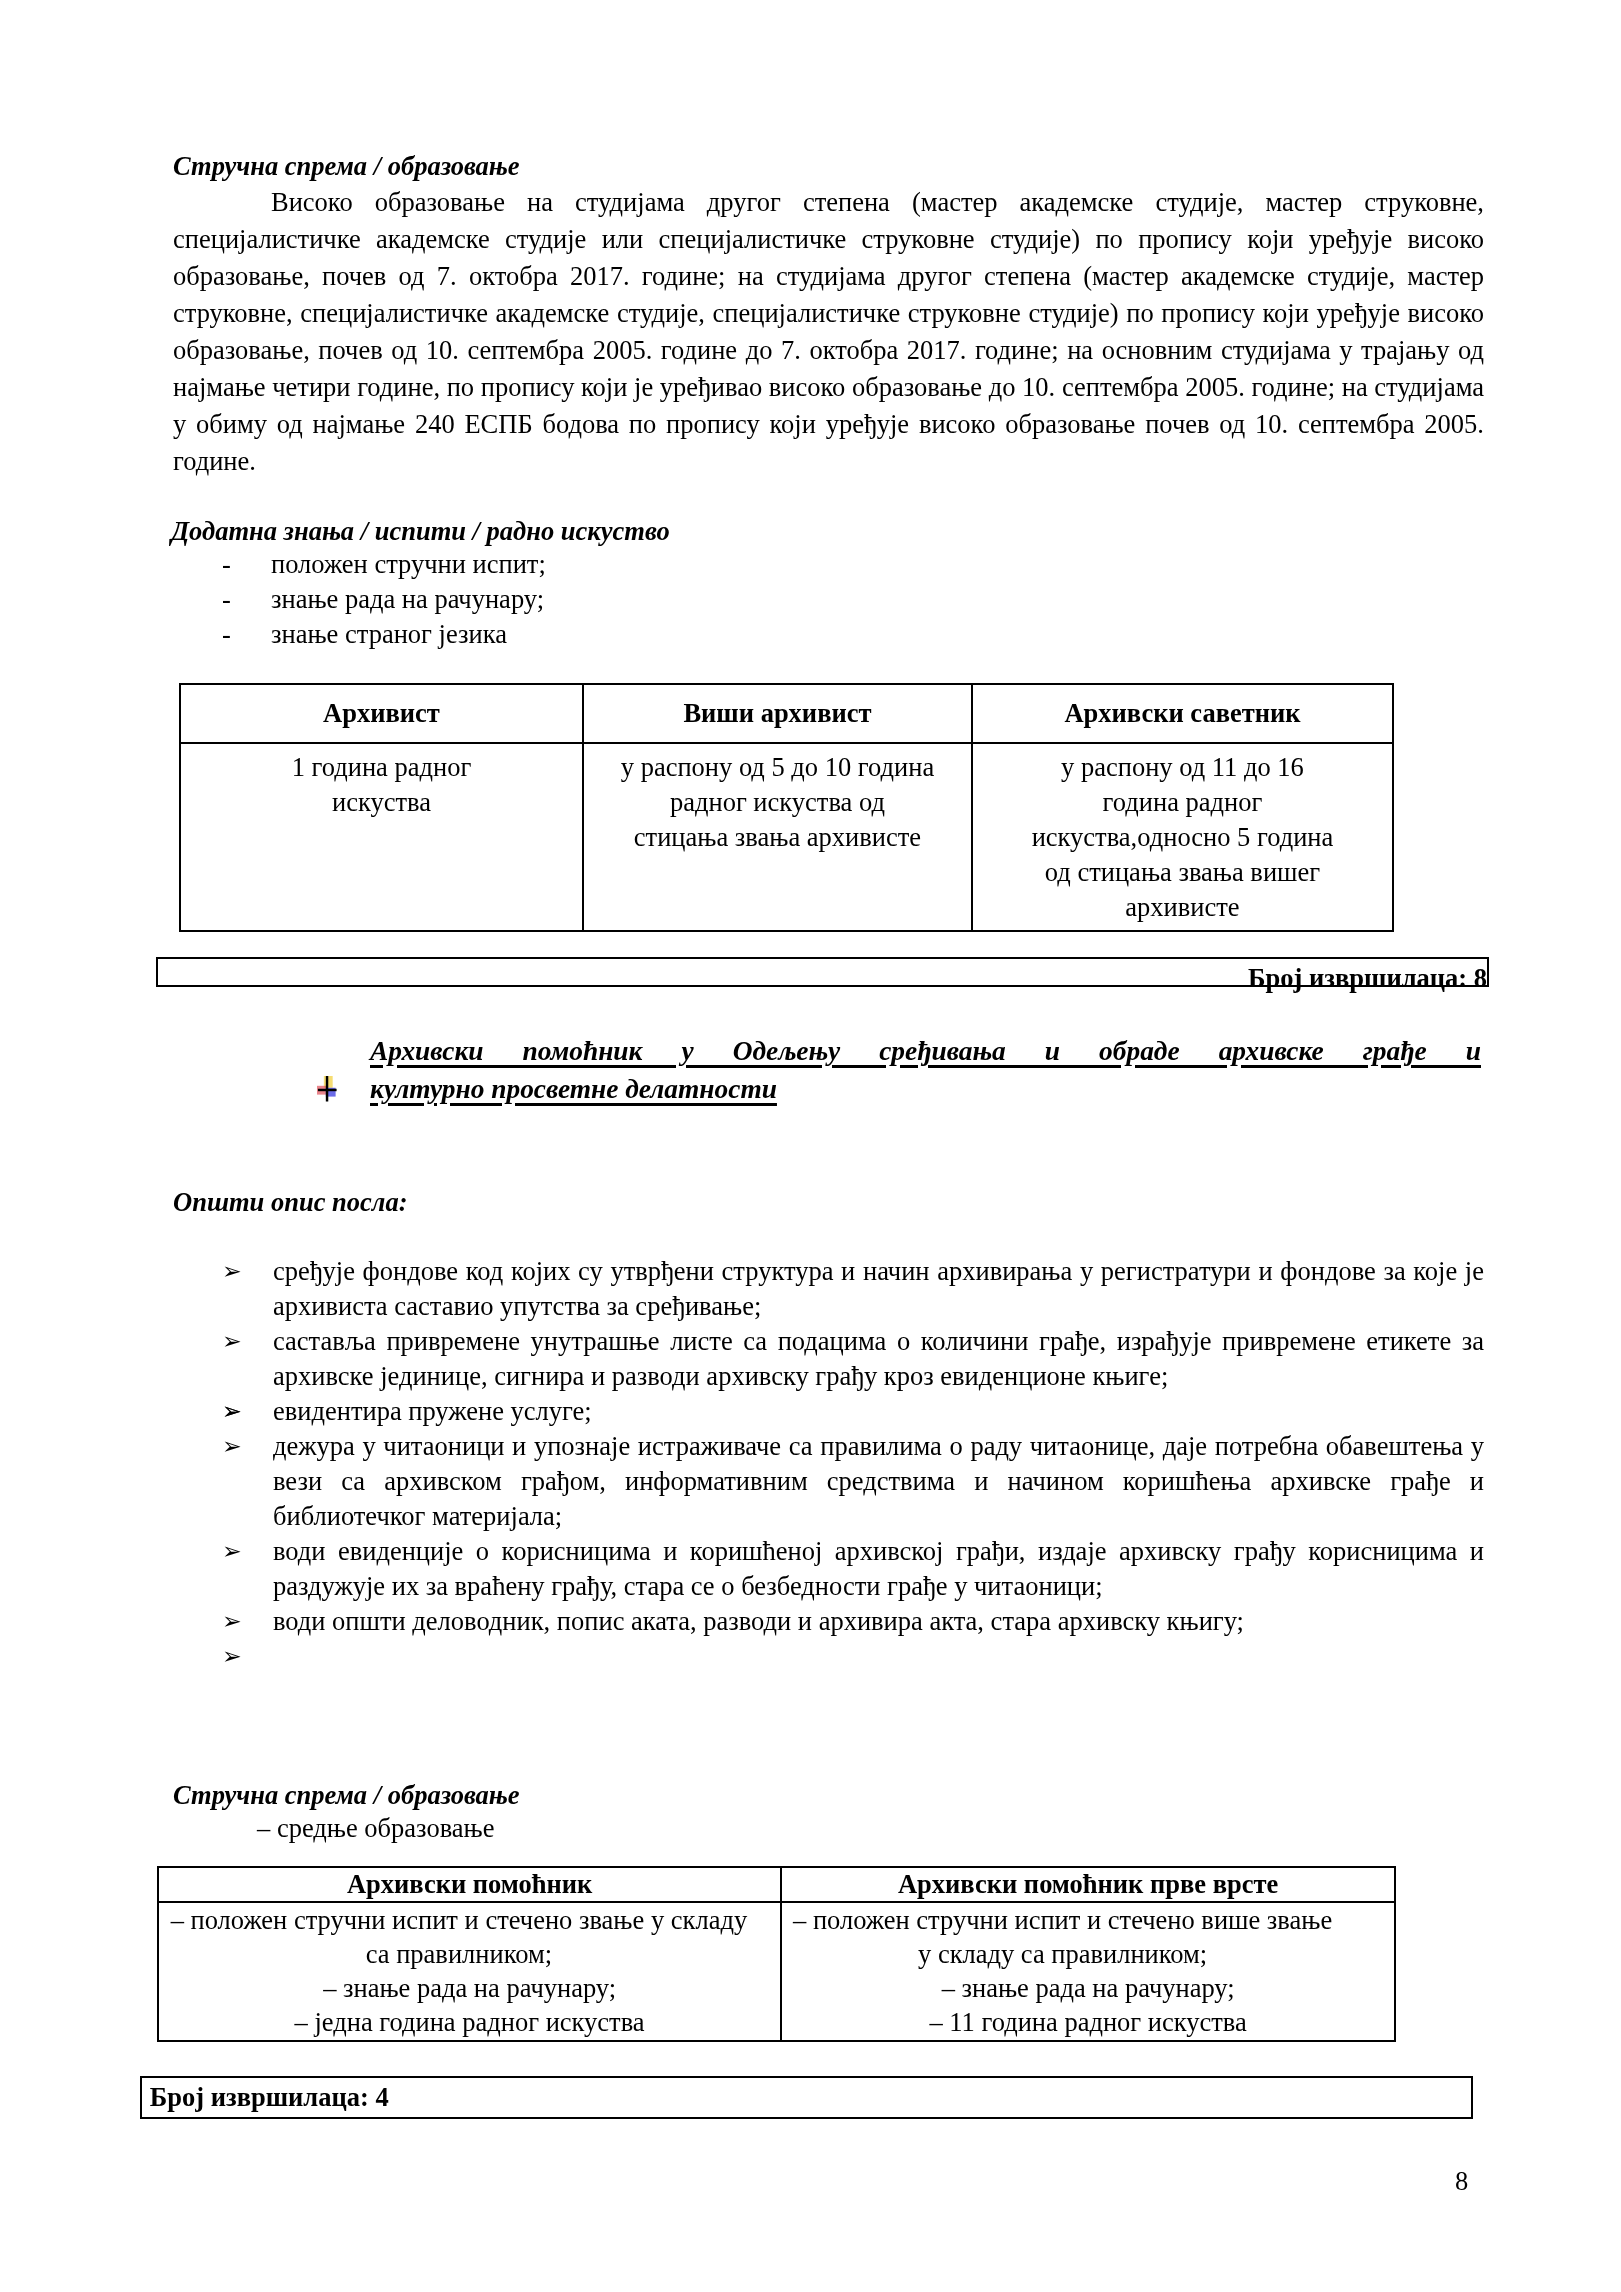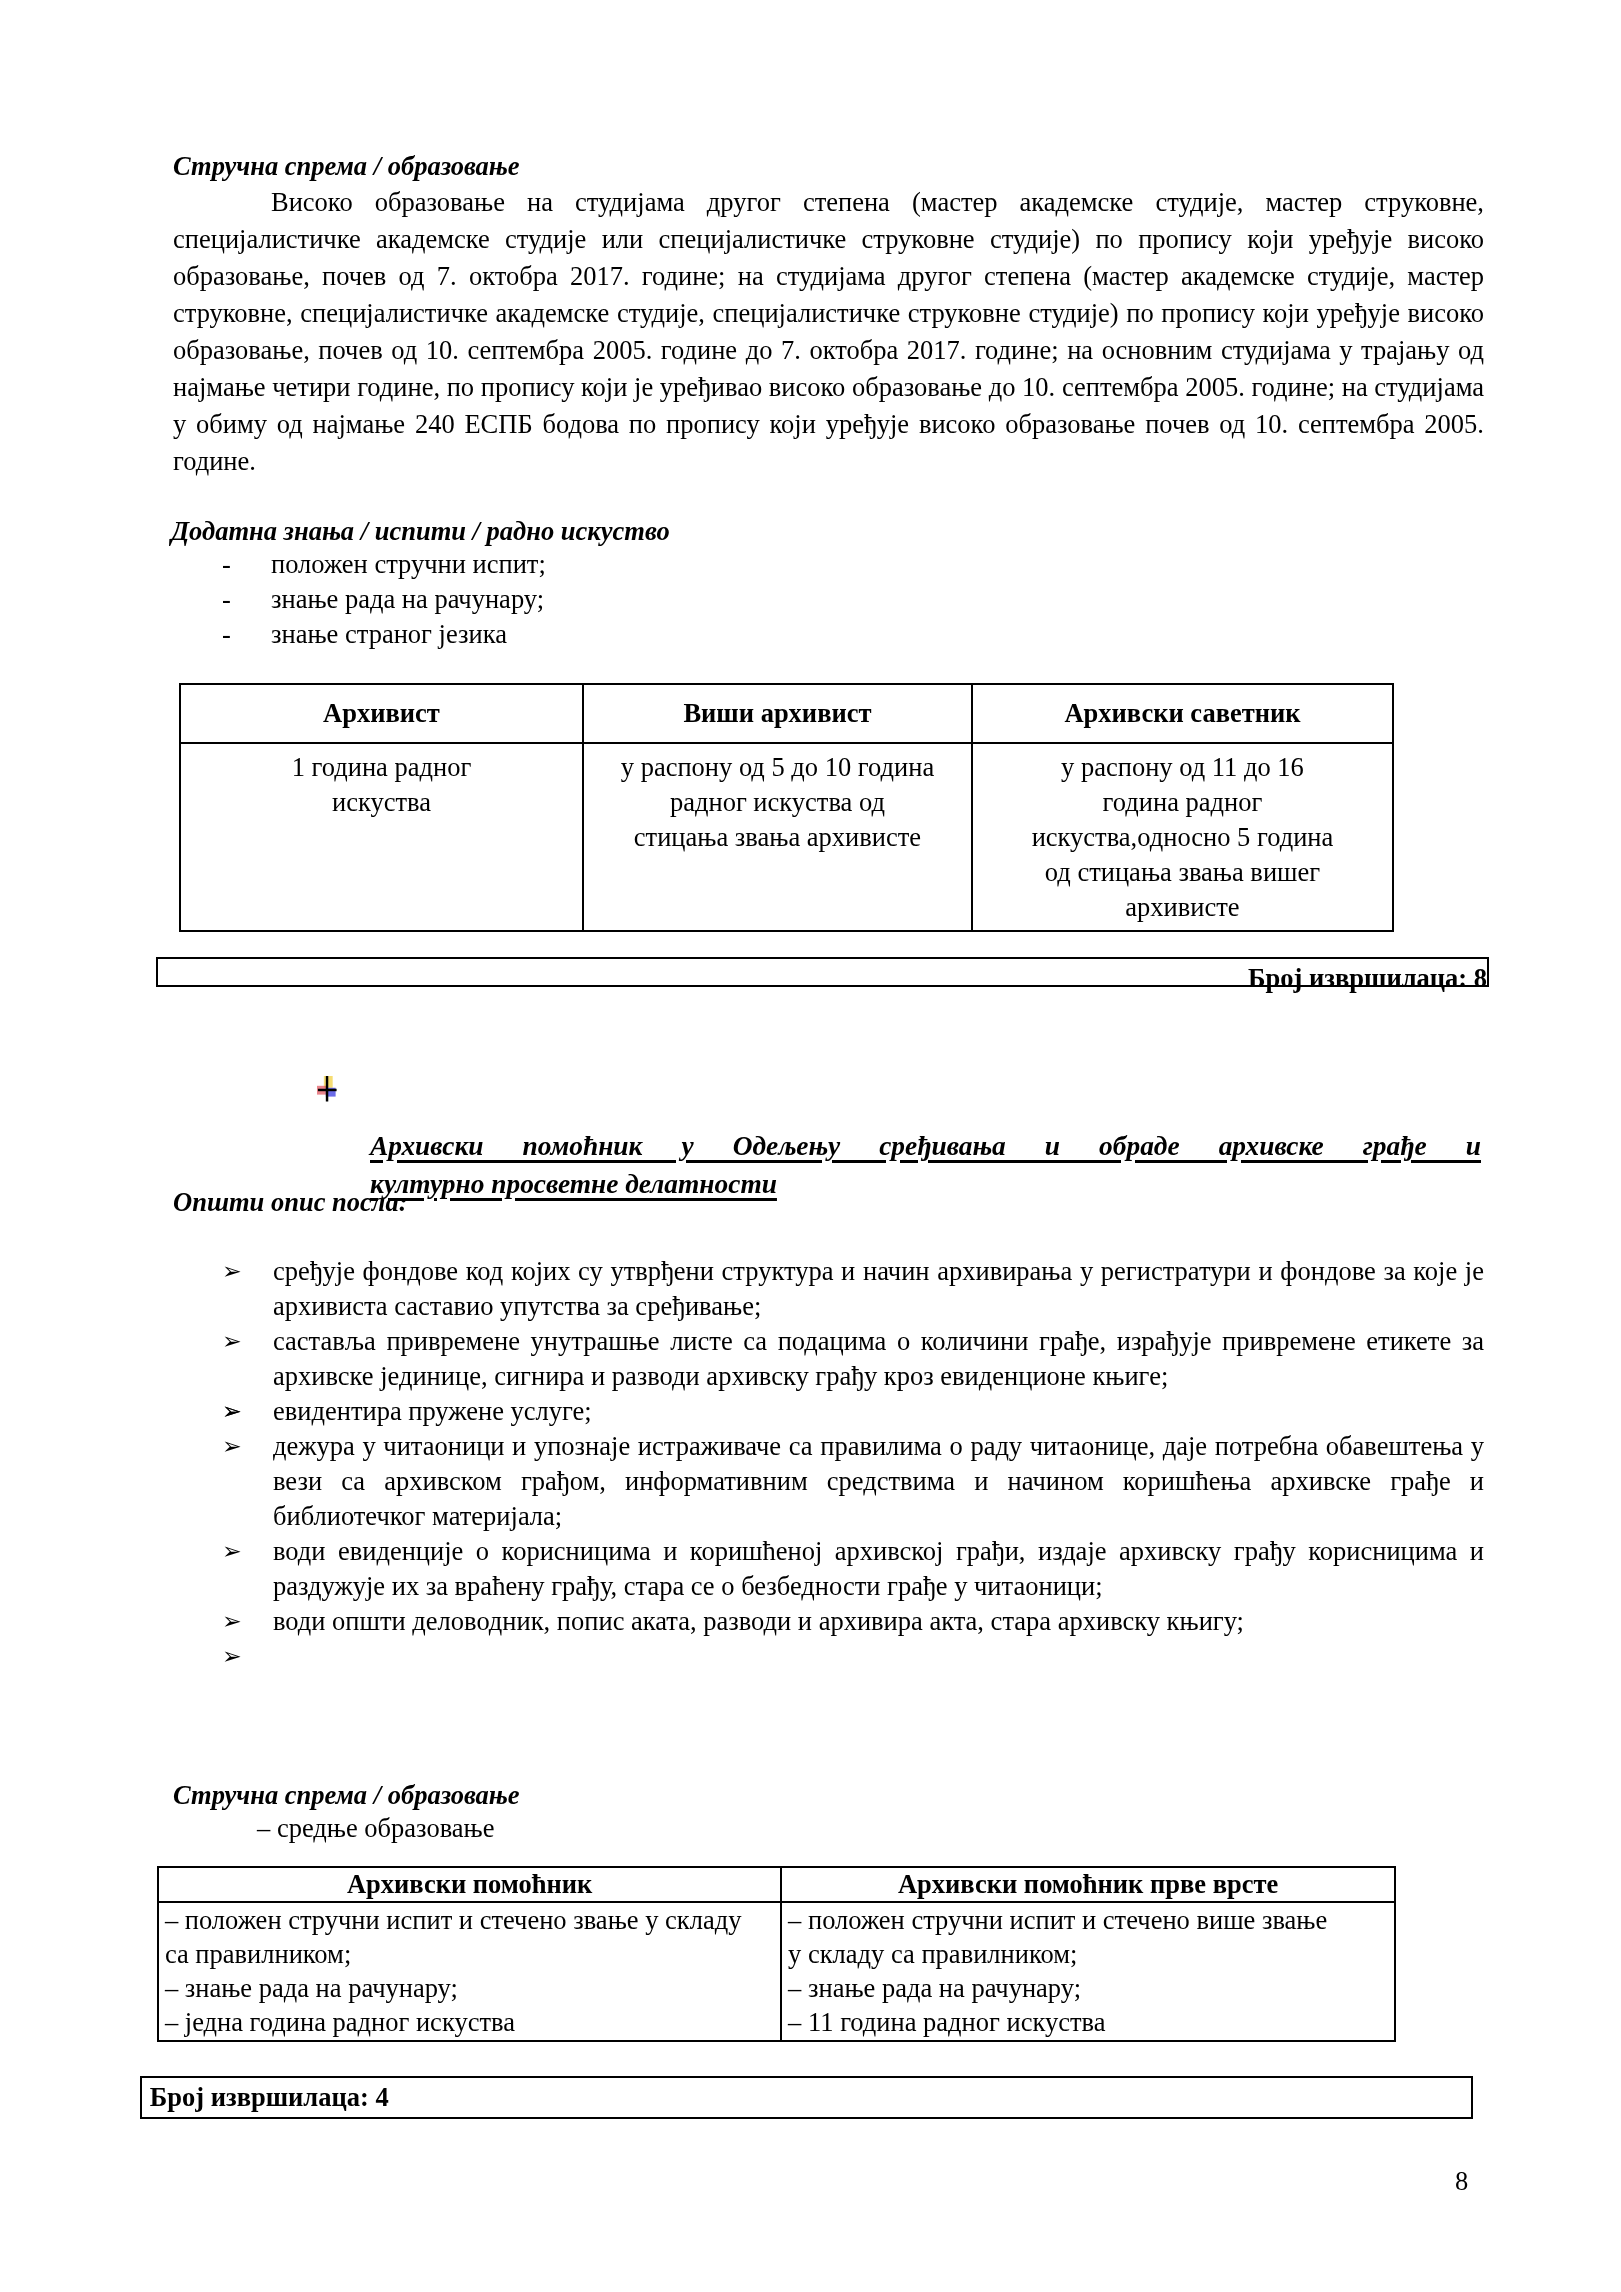--- a/index.html
+++ b/index.html
@@ -10,21 +10,21 @@
   .para { text-align: justify; line-height: 37px; font-size: 26.5px; }
   .para .indent { display: inline-block; width: 98px; }
   .dash-list { list-style: none; margin: 0; padding: 0; line-height: 35px; }
   .dash-list li { position: relative; padding-left: 98px; }
   .dash-list li .dash { position: absolute; left: 49px; top: 0; }
   table.grid { border-collapse: collapse; position: absolute; font-size: 26.5px; }
   table.grid td, table.grid th { border: 2px solid #000; vertical-align: top; font-weight: normal; }
   table.t1 th { font-weight: bold; text-align: center; height: 49px; vertical-align: middle; padding: 4px; }
   table.t1 td { text-align: center; line-height: 35px; padding: 5.9px 9.8px 0 9.8px; height: 180px; }
   table.t2 th { font-weight: bold; text-align: center; height: 33px; vertical-align: middle; padding: 0; line-height: 29px; }
-  table.t2 td { text-align: left; line-height: 34px; padding: 0 5.9px; height: 137px; margin-top: 8px; }
+  table.t2 td { text-align: center; line-height: 34px; padding: 0 5.9px; height: 137px; margin-top: 8px; }
   .count-box { position: absolute; border: 2px solid #000; box-sizing: border-box; font-weight: bold;
                padding-left: 7.8px; line-height: 39px; font-size: 26.5px; }
   .sec-title { font-style: italic; font-weight: bold; text-decoration: underline; text-decoration-thickness: 2.9px;
                text-underline-offset: 4.9px; line-height: 38px; text-align: justify; font-size: 27.4px; }
   .arrow-list { list-style: none; margin: 0; padding: 0; line-height: 35px; }
   .arrow-list li { position: relative; padding-left: 51px; text-align: justify; }
   .arrow-list li .arrow { position: absolute; left: 0; top: 0; font-size: 23.5px; }
   .bullet-icon { position: absolute; width: 21.6px; height: 25.5px; }
 </style>
 </head>
@@ -66,21 +66,21 @@
 <div class="count-box" style="left:156px; top:957px; width:1333px; height:30px;text-align:right;"><span>Број извршилаца: 8</span></div>
 
 <svg class="bullet-icon" style="left:316px; top:1076px;" viewBox="0 0 22 26">
   <rect x="8" y="0" width="9" height="12" fill="#f5d75a" opacity="0.85"></rect>
   <rect x="1" y="10" width="10" height="9" fill="#e0505a" opacity="0.7"></rect>
   <rect x="10" y="12" width="10" height="9" fill="#3a3ae0" opacity="0.75"></rect>
   <rect x="10" y="0" width="2.5" height="26" fill="#000"></rect>
   <rect x="2" y="13" width="19" height="2.5" fill="#000"></rect>
 </svg>
 
-<div class="abs sec-title" style="left:370px; top:1127px; width:1111px;">
+<div class="abs sec-title" style="left:370px; top:1032px; width:1111px;">
   <div style="text-align-last: justify;">Архивски помоћник у Одељењу сређивања и обраде архивске грађе и</div>
   <div>културно просветне делатности</div>
 </div>
 
 <div class="abs heading-it" style="left:173px; top:1186px;">Општи опис посла:</div>
 
 <ul class="abs arrow-list" style="left:222px; top:1254px; width:1262px;">
   <li><span class="arrow">➢</span><span>сређује фондове код којих су утврђени структура и начин архивирања у регистратури и фондове за које је архивиста саставио упутства за сређивање;</span></li>
   <li><span class="arrow">➢</span><span>саставља привремене унутрашње листе са подацима о количини грађе, израђује привремене етикете за архивске јединице, сигнира и разводи архивску грађу кроз евиденционе књиге;</span></li>
   <li><span class="arrow">➢</span></li>

